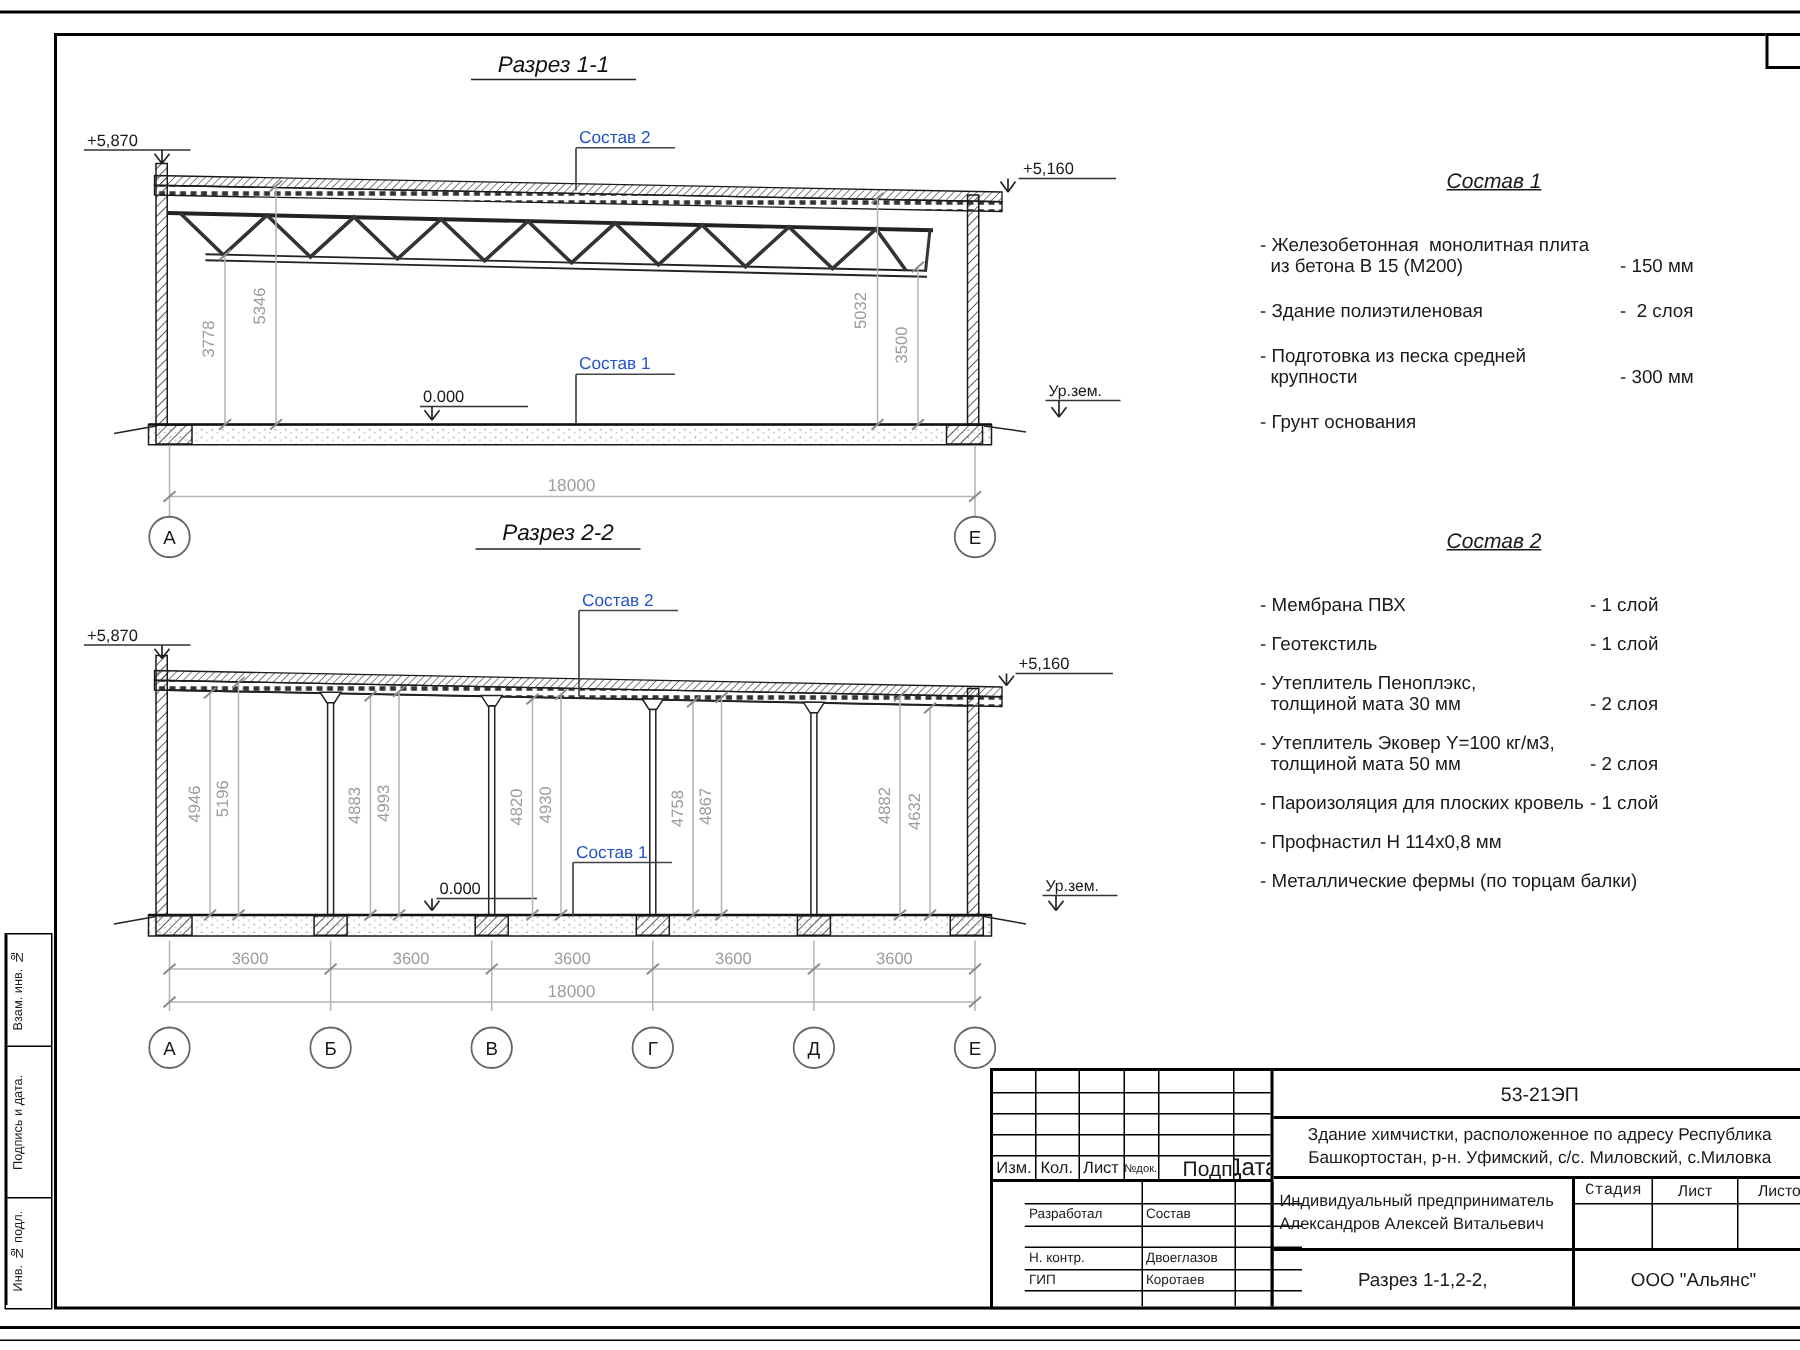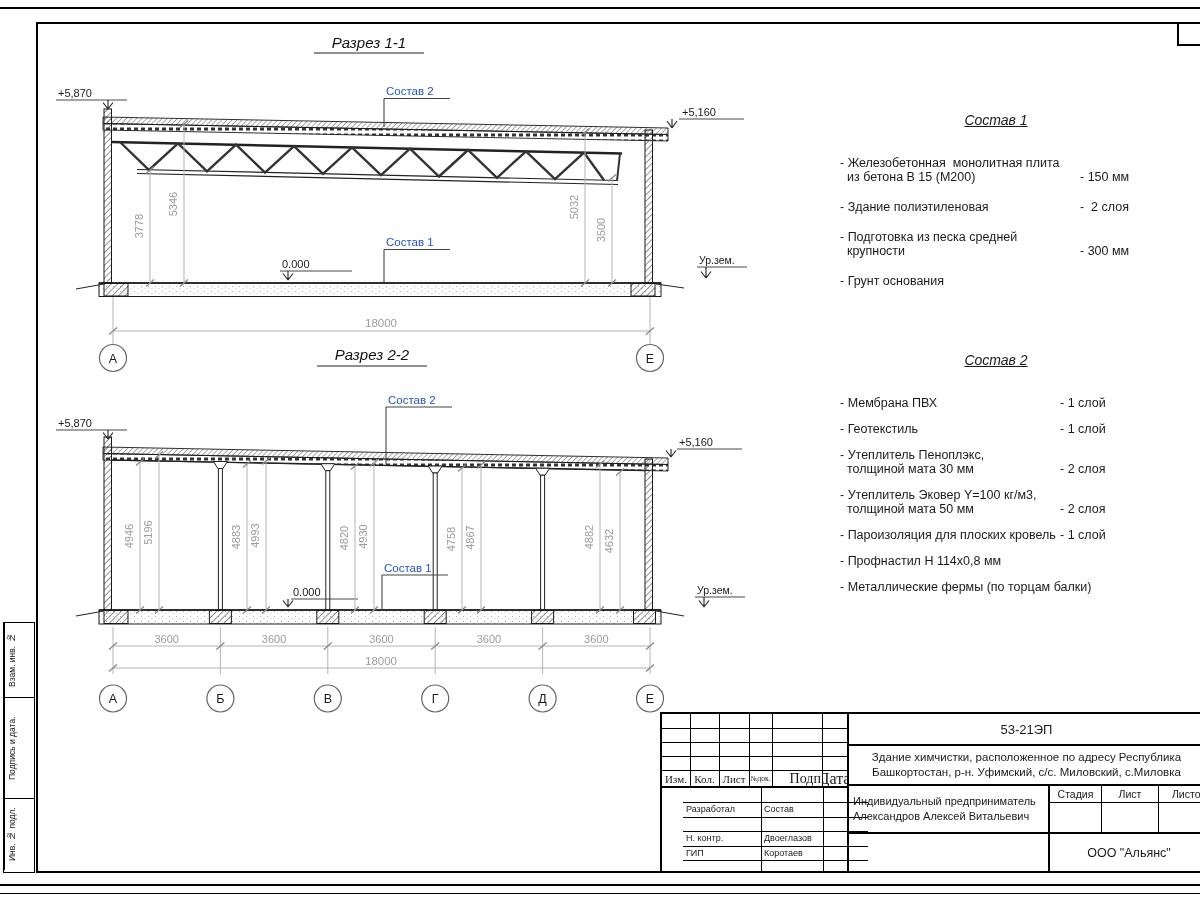--- a/index.html
+++ b/index.html
@@ -269,21 +269,21 @@
       <div class="s-val"></div>
     </div>
   <div class="s-item">
       <div class="s-name">- Металлические фермы (по торцам балки)</div>
       <div class="s-val"></div>
     </div>
 </div>
 
 <div class="tblock">
 
-  <div class="tcell" style="left:0;top:0;width:220px;height:73px;font-family:Liberation Serif, serif;">
+  <div class="tcell" style="left:0;top:0;width:220px;height:73px;">
     <div class="vl" style="left:28px;top:0;height:73px;"></div>
     <div class="vl" style="left:57px;top:0;height:73px;"></div>
     <div class="vl" style="left:87px;top:0;height:73px;"></div>
     <div class="vl" style="left:110px;top:0;height:73px;"></div>
     <div class="vl" style="left:160px;top:0;height:73px;"></div>
     <div class="hl" style="top:14px;left:0;width:185px;"></div>
     <div class="hl" style="top:28px;left:0;width:185px;"></div>
     <div class="hl" style="top:42px;left:0;width:185px;"></div>
     <div class="hl" style="top:56px;left:0;width:185px;"></div>
     <div class="tcell tc-center" style="left:0;top:56px;width:28px;height:17px;font-size:11px;">Изм.</div>
@@ -318,27 +318,28 @@
   <div class="tcell" style="left:187px;top:32px;width:355px;height:38px;text-align:center;font-size:11.5px;line-height:15px;padding-top:4px;">
     <div>Здание химчистки,  расположенное по адресу Республика</div>
     <div>Башкортостан, р-н. Уфимский, с/с. Миловский, с.Миловка</div>
   </div>
   <div class="hl2" style="top:70px;left:187px;width:359px;"></div>
   <div class="tcell" style="left:187px;top:72px;width:199px;height:46px;font-size:11px;line-height:15px;padding:8px 0 0 4px;">
     <div>Индивидуальный предприниматель</div>
     <div>Александров Алексей Витальевич</div>
   </div>
   <div class="vl2" style="left:386px;top:70px;height:87px;"></div>
-  <div class="tcell tc-center" style="left:388px;top:72px;width:51px;height:16px;font-size:10.5px;">Стадия</div>
+  <div class="tcell tc-center" style="left:388px;top:72px;width:51px;height:16px;font-size:10.5px;font-family:Liberation Mono, monospace;">Стадия</div>
   <div class="tcell tc-center" style="left:440px;top:72px;width:56px;height:16px;font-size:10.5px;">Лист</div>
   <div class="tcell tc-center" style="left:497px;top:72px;width:60px;height:16px;font-size:10.5px;">Листов</div>
   <div class="vl" style="left:439px;top:70px;height:48px;"></div>
   <div class="vl" style="left:496px;top:70px;height:48px;"></div>
   <div class="hl" style="top:88px;left:386px;width:160px;"></div>
   <div class="hl2" style="top:118px;left:187px;width:359px;"></div>
+  <div class="tcell tc-center" style="left:187px;top:120px;width:199px;height:37px;font-size:12.5px;">Разрез 1-1,2-2,</div>
   <div class="tcell tc-center" style="left:388px;top:120px;width:158px;height:37px;font-size:12.5px;">ООО "Альянс"</div>
 </div>
 
 <div class="sidestamp">
   <div class="ss-cell" style="height:75px;">
       <div class="ss-label">Взам. инв. №</div>
     </div>
   <div class="ss-cell" style="height:101px;">
       <div class="ss-label">Подпись и дата.</div>
     </div>

